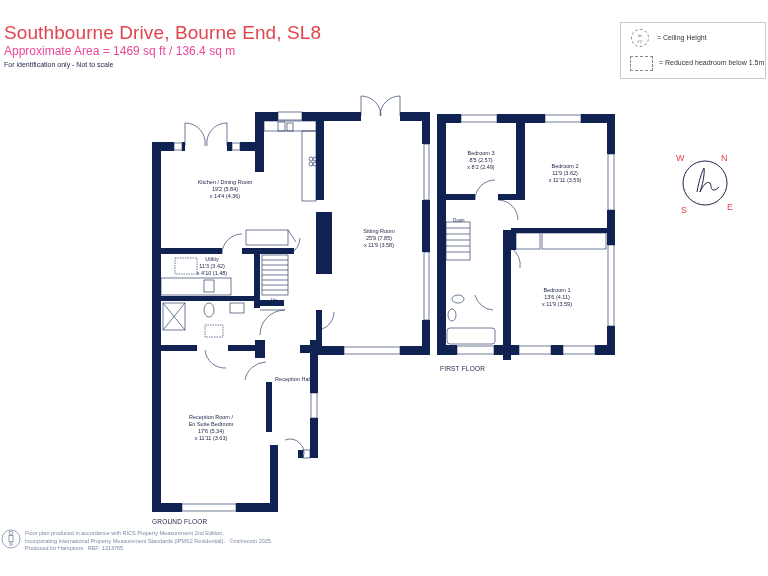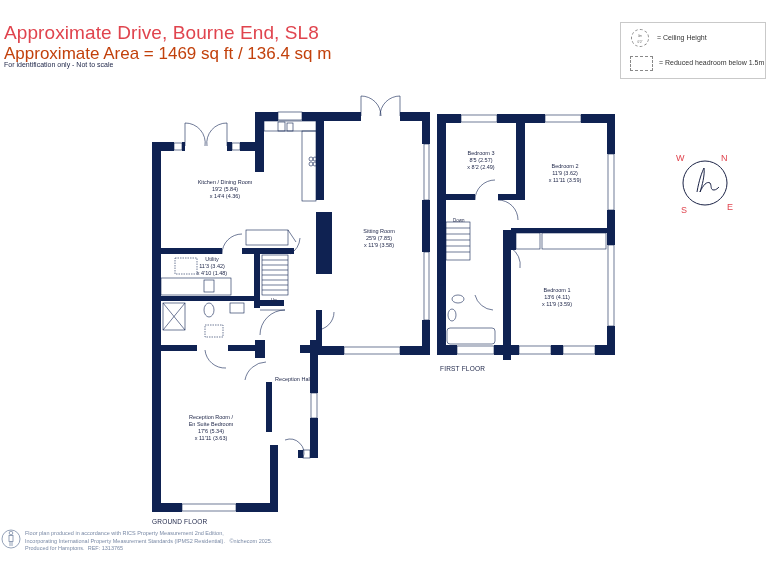--- a/index.html
+++ b/index.html
@@ -1,34 +1,34 @@
 <!DOCTYPE html>
 <html><head>
 <meta charset="utf-8">
 <style>
   html, body { margin:0; padding:0; background:#ffffff; }
   body { width:768px; height:576px; position:relative; overflow:hidden; font-family:"Liberation Sans", sans-serif; }
   .title { position:absolute; left:4px; top:22px; font-size:19px; color:#e0444e; letter-spacing:0.1px; }
-  .subtitle { position:absolute; left:4px; top:44px; font-size:17px; color:#c2410c; }
+  .subtitle { position:absolute; left:4px; top:44px; font-size:12px; color:#ec4899; }
   .note { position:absolute; left:4px; top:61px; font-size:7px; color:#1b2346; }
   .legend { position:absolute; left:620px; top:22px; width:144px; height:55px; border:1px solid #c9c9c9; background:#fff; }
   .legend .ch-circle { position:absolute; left:10px; top:6px; width:18px; height:18px; border:1px dashed #888; border-radius:50%; font-size:3px; color:#666; text-align:center; line-height:6px; padding-top:3px; box-sizing:border-box; }
   .legend .ch-label { position:absolute; left:36px; top:11px; font-size:7px; color:#333; }
   .legend .rh-box { position:absolute; left:9px; top:33px; width:21px; height:13px; border:1px dashed #888; }
   .legend .rh-label { position:absolute; left:38px; top:36px; font-size:7px; color:#333; }
   svg.plan { position:absolute; left:0; top:0; }
   .room-label { position:absolute; font-size:5.5px; color:#1b2346; text-align:center; line-height:7px; white-space:nowrap; transform:translateX(-50%); }
   .floor-label { position:absolute; font-size:6.5px; color:#1b2346; letter-spacing:0.2px; }
   .small-label { position:absolute; font-size:4.5px; color:#1b2346; }
   .footer { position:absolute; left:25px; top:530px; font-size:5.5px; color:#7a8aa6; line-height:7.5px; }
 </style>
 </head>
 <body>
 
-<div class="title">Approximate Drive, Bourne End, SL8</div>
+<div class="title">Southbourne Drive, Bourne End, SL8</div>
 <div class="subtitle">Approximate Area = 1469 sq ft / 136.4 sq m</div>
 <div class="note">For identification only - Not to scale</div>
 
 <div class="legend">
   <div class="ch-circle">0m<br>0'0"</div>
   <div class="ch-label">= Ceiling Height</div>
   <div class="rh-box"></div>
   <div class="rh-label">= Reduced headroom below 1.5m</div>
 </div>
 

